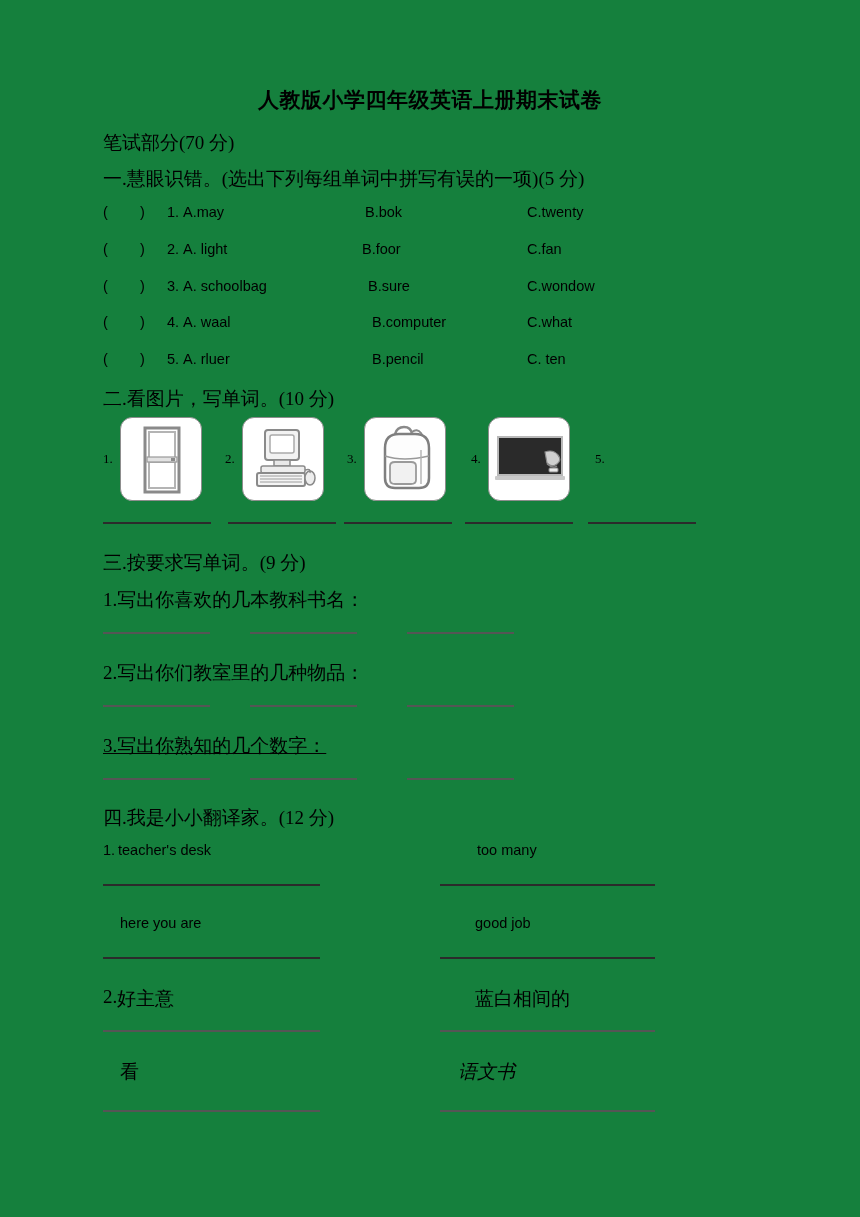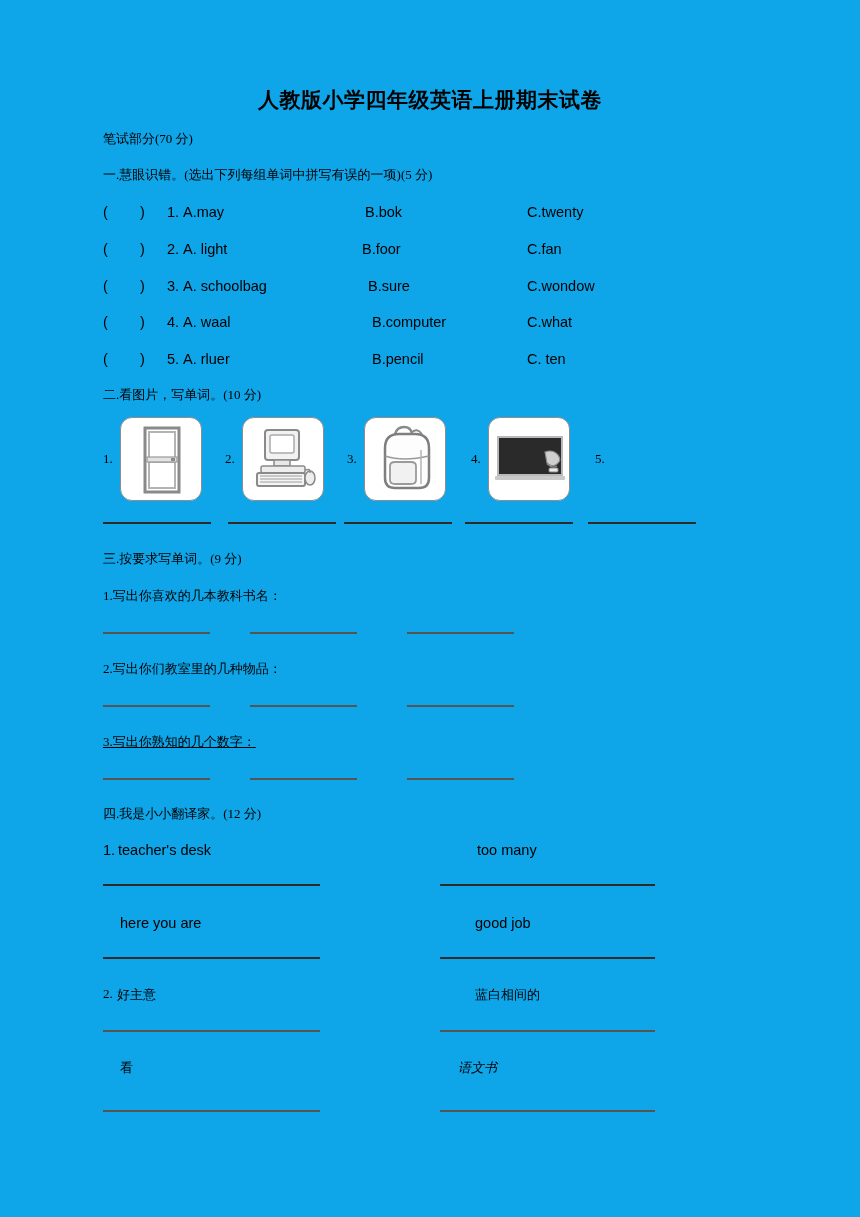--- a/index.html
+++ b/index.html
@@ -13,21 +13,21 @@
     position: relative;
     font-family: "Liberation Sans", "DejaVu Sans", sans-serif;
     color: #000000;
     overflow: hidden;
   }
   .page {
     position: absolute;
     left: 0; top: 0;
     width: 860px;
     height: 1217px;
-    background: #0ea5e9;
+    background: #15803d;
   }
   
   .doc-title {
     position: absolute;
     left: 0; top: 86px;
     width: 860px;
     text-align: center;
     font-size: 21px;
     font-weight: bold;
     letter-spacing: 0.5px;
@@ -35,21 +35,21 @@
   }
   
   .txt {
     position: absolute;
     font-size: 14.5px;
     line-height: 18px;
     white-space: pre;
   }
   .sec-head {
     position: absolute;
-    font-size: 13px;
+    font-size: 19px;
     white-space: pre;
     font-family: "Liberation Serif", "DejaVu Serif", serif;
   }
   
   .blank {
     position: absolute;
     height: 0;
     border-bottom: 2px solid #2b2b2b;
   }
   .blank.thin {

